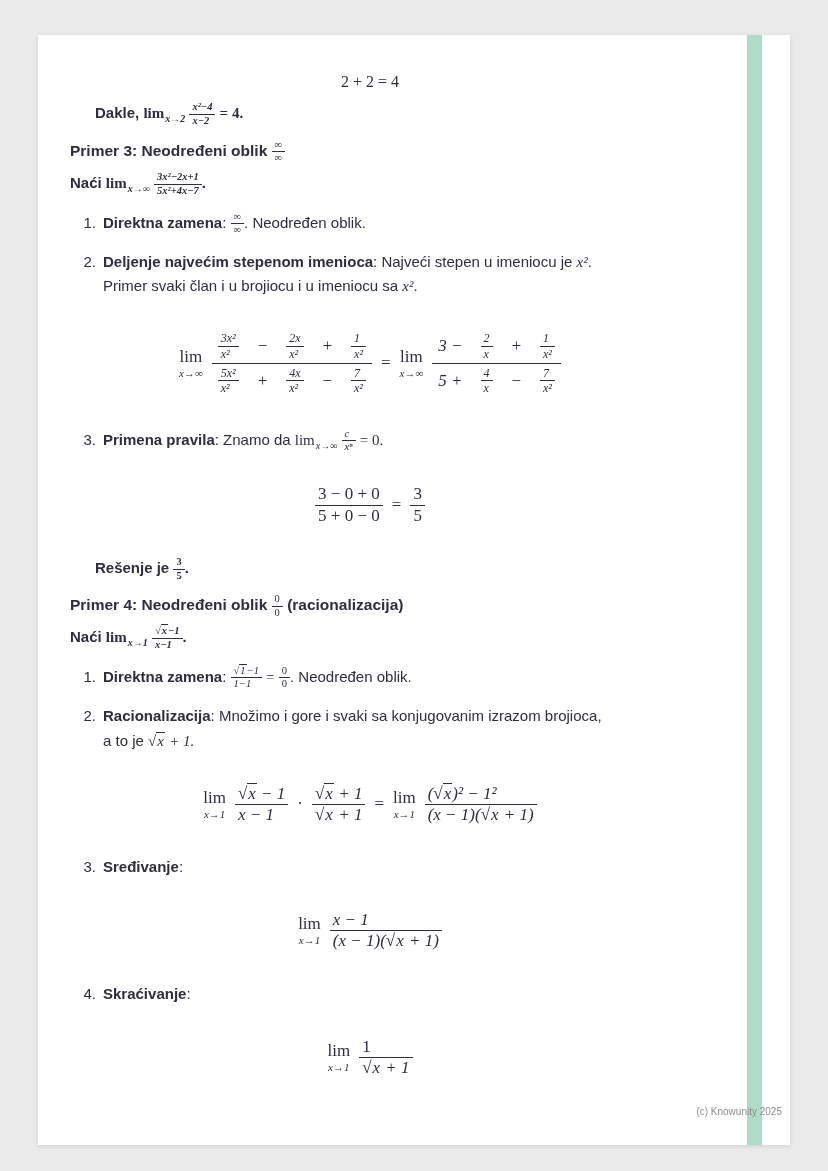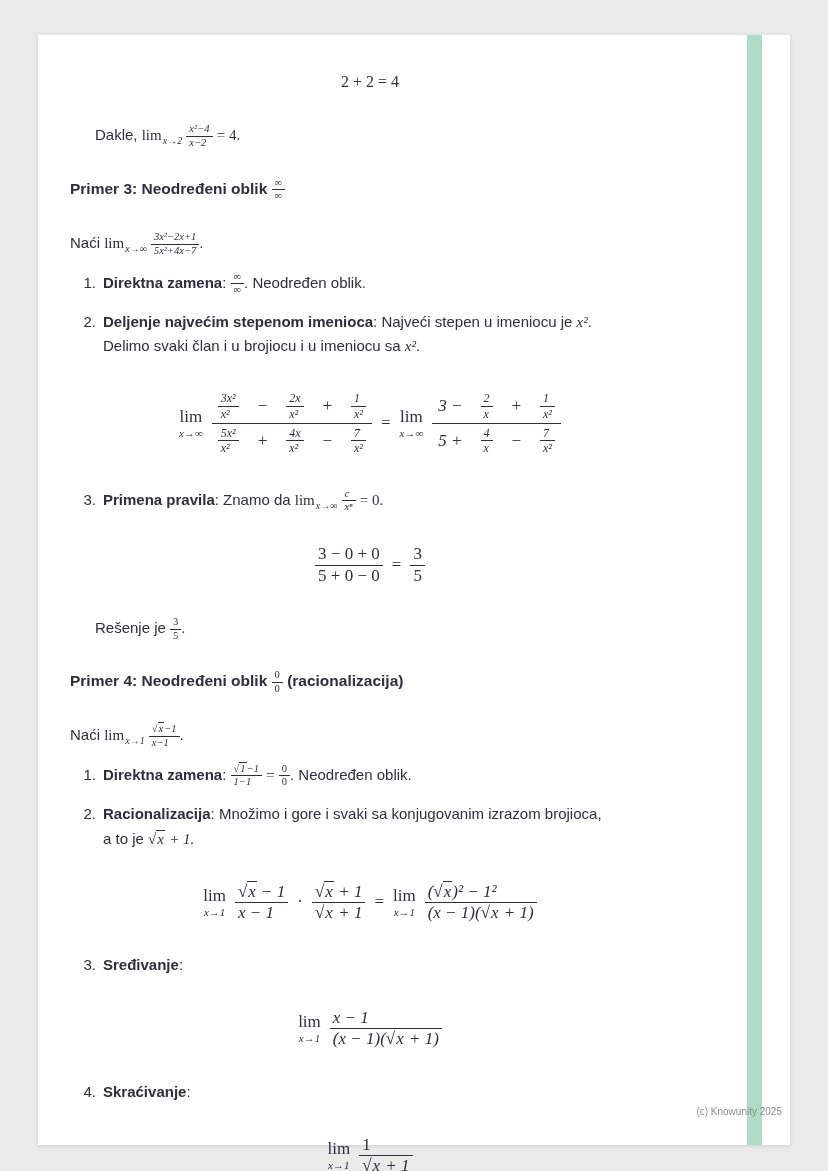--- a/index.html
+++ b/index.html
@@ -4,23 +4,23 @@
 <style>
   html,body{margin:0;padding:0;}
   body{background:#eaeaea;font-family:"Liberation Sans",sans-serif;color:#2e2e3e;}
   .page{position:relative;width:752px;height:1110px;margin:35px auto 26px;background:#ffffff;box-shadow:0 1px 4px rgba(0,0,0,.12);}
   .stripe{position:absolute;top:0;right:28px;width:15px;height:100%;z-index:1;}
   .content{position:relative;z-index:2;padding:18px 56px 0 32px;font-size:15px;line-height:1.65;}
   b{font-weight:700;}
   .up{font-family:"Liberation Serif",serif;font-style:normal;}
   .it{font-family:"Liberation Serif",serif;font-style:italic;}
   .eq-center{text-align:center;font-size:16px;margin:16px 64px 0 0;}
-  .para{margin:28px 0 0;}
+  .para{margin:6px 0 0;font-weight:bold;}
   .indent{margin-left:25px;}
-  .hd{font-size:15.5px;font-weight:700;margin:26px 0 0;}
+  .hd{font-size:15.5px;font-weight:700;margin:10px 0 0;}
   .hd .fr{font-weight:400;}
   .fr{display:inline-block;vertical-align:middle;text-align:left;line-height:1.2;}
   .fr .n,.fr .d{display:block;padding:0 3px;}
   .fr .d{border-top:1px solid currentColor;}
   .sm{font-size:10.5px;line-height:1.2;}
   .sm2{font-size:12px;line-height:1.2;}
   .isub{font-size:10px;vertical-align:-4px;margin-left:1px;}
   .limw{white-space:nowrap;}
   .limd{display:inline-flex;flex-direction:column;align-items:center;font-family:"Liberation Serif",serif;font-style:normal;line-height:1.05;}
   .limd .s{font-size:11px;margin-top:2px;}
@@ -69,21 +69,21 @@
         <b>Direktna zamena</b><span>:</span>
         <span class="fr sm up"><span class="n">∞</span><span class="d">∞</span></span><span>. Neodređen oblik.</span>
       </span>
     </div>
 
     <div class="li">
       <span class="no">2.</span>
       <span class="bd2">
         <b>Deljenje najvećim stepenom imenioca</b><span>: Najveći stepen u imeniocu je</span>
         <span class="it">x²</span><span>.</span><br>
-        <span>Delimo svaki član i u brojiocu i u imeniocu sa</span>
+        <span>Primer svaki član i u brojiocu i u imeniocu sa</span>
         <span class="it">x²</span><span>.</span>
       </span>
     </div>
 
     <div class="eq">
       <span class="limd">
           <span class="w">lim</span>
           <span class="s it">x→∞</span>
         </span>
       <span class="bfr it">

